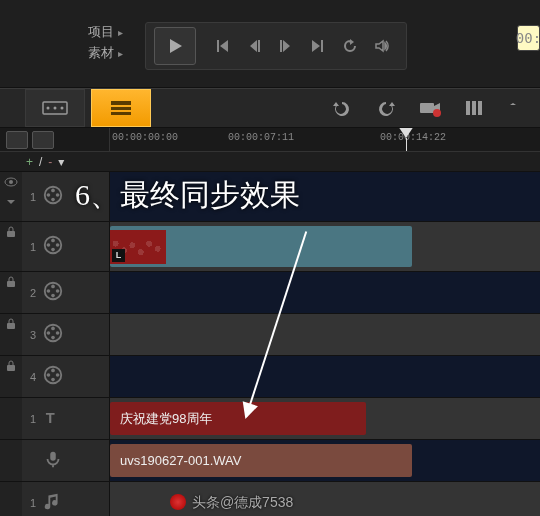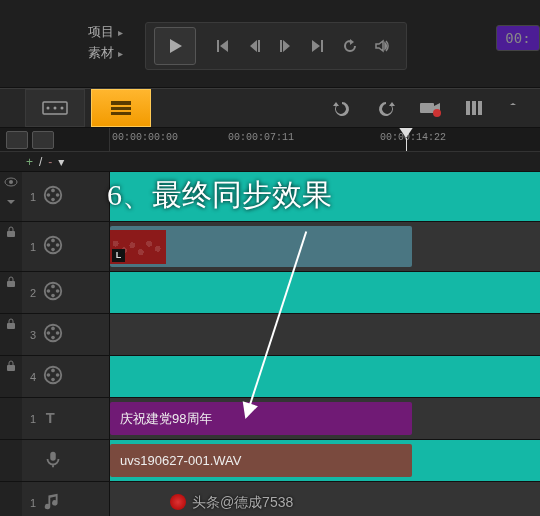--- a/index.html
+++ b/index.html
@@ -6,21 +6,21 @@
   body{background:#2b2b2b;width:540px;height:516px;overflow:hidden;position:relative;color:#ccc;font-size:12px;}
   
   .topbar{background:#1f1f1f;height:88px;border-bottom:1px solid #111;position:relative;}
   .labels-col{position:absolute;left:88px;top:22px;font-size:13px;color:#aaa;line-height:20px;text-align:left;}
   .labels-col div:after{content:"▸";margin-left:4px;font-size:10px;color:#888;}
   .transport{position:absolute;left:145px;top:22px;display:flex;align-items:center;background:#2a2a2a;border:1px solid #3a3a3a;border-radius:3px;padding:4px 8px;}
   .play-btn{width:42px;height:38px;background:#333;border:1px solid #555;border-radius:3px;display:flex;align-items:center;justify-content:center;margin-right:10px;}
   .play-btn svg{fill:#aaa;}
   .tbtn{width:28px;height:28px;display:flex;align-items:center;justify-content:center;margin:0 2px;}
   .tbtn svg{fill:#888;}
-  .timecode{position:absolute;right:0;top:25px;width:44px;height:26px;background:#4c1d95;border:1px solid #444;border-radius:3px;display:flex;align-items:center;justify-content:center;color:#888;font-family:monospace;font-size:14px;}
+  .timecode{position:absolute;right:0;top:25px;width:23px;height:26px;background:#fef9c3;border:1px solid #444;border-radius:3px;display:flex;align-items:center;justify-content:center;color:#888;font-family:monospace;font-size:14px;}
   
   .tabrow{height:40px;background:#272727;border-top:1px solid #3a3a3a;border-bottom:1px solid #111;display:flex;align-items:center;}
   .tab{width:60px;height:38px;margin:0 3px;border:1px solid #3a3a3a;background:#2f2f2f;display:flex;align-items:center;justify-content:center;}
   .tab.active{background:linear-gradient(#ffb62e,#f39b00);border-color:#ffca55;}
   .tab svg{fill:#999;}
   .tab.active svg{fill:#5a3b00;}
   .tabspacer{flex:1;}
   .rbtn{width:44px;height:38px;display:flex;align-items:center;justify-content:center;}
   .rbtn svg{fill:#999;}
   
@@ -34,39 +34,39 @@
   .playhead .line{width:1px;height:370px;background:#ddd;margin-left:0;}
   
   .tracks{position:relative;}
   .track-settings{position:absolute;left:0;top:0;width:22px;}
   .ts-btn{width:22px;height:20px;display:flex;align-items:center;justify-content:center;}
   .ts-btn svg{fill:#777;}
   .track{height:42px;display:flex;border-bottom:1px solid #111;}
   .track.tall{height:50px;}
   .t-margin{width:22px;background:#222;}
   .t-head{width:88px;background:#2a2a2a;border-right:1px solid #111;display:flex;align-items:center;padding-left:6px;gap:4px;}
-  .t-lane{flex:1;position:relative;background:#14b8a6;}
+  .t-lane{flex:1;position:relative;background:#0f172a;}
   .track:nth-child(odd) .t-lane{background:#343434;}
   .t-num{color:#888;font-size:11px;width:10px;text-align:center;}
   .t-icon svg{width:22px;height:22px;fill:#777;}
   .clip{position:absolute;top:4px;height:calc(100% - 8px);border-radius:2px;display:flex;align-items:center;padding:0 10px;color:#eee;font-size:13px;overflow:hidden;white-space:nowrap;}
   .clip.video{left:0;width:302px;background:#4a7682;}
   .clip.video .thumb{width:56px;height:34px;background:#8c1a1a;margin:-4px 10px -4px -10px;position:relative;flex-shrink:0;}
   .clip.video .thumb:before{content:"";position:absolute;inset:0;background:
      radial-gradient(circle at 10% 40%, #fff2 3px, transparent 3px),
      radial-gradient(circle at 25% 60%, #fff2 3px, transparent 3px),
      radial-gradient(circle at 40% 45%, #fff2 3px, transparent 3px),
      radial-gradient(circle at 55% 65%, #fff2 3px, transparent 3px),
      radial-gradient(circle at 70% 40%, #fff2 3px, transparent 3px),
      radial-gradient(circle at 85% 55%, #fff2 3px, transparent 3px);}
   .clip.video .thumb .lbadge{position:absolute;left:2px;bottom:2px;width:13px;height:13px;background:#111;color:#ddd;font-size:9px;font-weight:bold;display:flex;align-items:center;justify-content:center;}
-  .clip.title{left:0;width:302px;background:#701a75;}
+  .clip.title{left:0;width:256px;background:#7f1d1d;}
   .clip.audio{left:0;width:302px;background:#7a4a3e;}
   
-  .annot{position:absolute;left:75px;top:175px;font-size:30px;color:#fff;font-family:"SimSun","宋体",serif;pointer-events:none;z-index:60;text-shadow:0 0 4px #000;margin-left:32px;}
+  .annot{position:absolute;left:75px;top:175px;font-size:30px;color:#fff;font-family:"SimSun","宋体",serif;pointer-events:none;z-index:60;text-shadow:0 0 4px #000;}
   .arrow{position:absolute;left:245px;top:222px;width:2px;height:195px;background:#fff;z-index:55;transform:rotate(18deg);transform-origin:bottom;}
   .arrow:before{content:"";position:absolute;bottom:-2px;left:-7px;width:0;height:0;border-left:8px solid transparent;border-right:8px solid transparent;border-top:16px solid #fff;}
   
   .settings-row{height:20px;background:#1e1e1e;display:flex;align-items:center;border-bottom:1px solid #111;}
   .sr-left{width:110px;display:flex;align-items:center;padding-left:26px;gap:6px;}
   .sr-left .plus{color:#7a7;}
   .sr-left .minus{color:#a77;}
   .watermark{position:absolute;left:170px;bottom:4px;color:#aaa;font-size:14px;z-index:40;text-shadow:0 0 3px #000;text-align:right;}
   .watermark .logo{display:inline-block;width:16px;height:16px;border-radius:50%;background:radial-gradient(circle,#d33,#a00);vertical-align:-3px;margin-right:2px;}
   .film-icon{fill:#777;}

